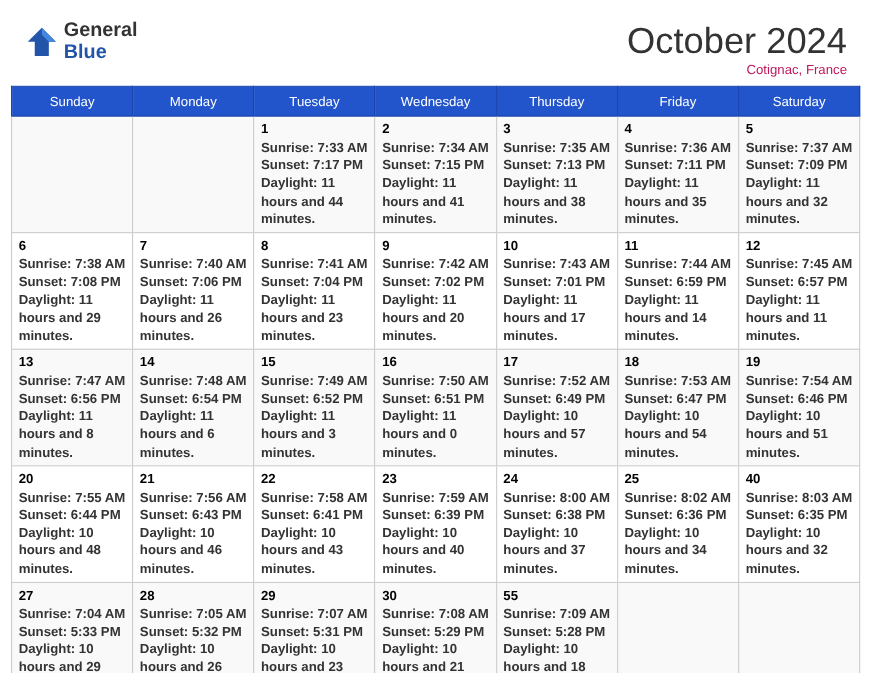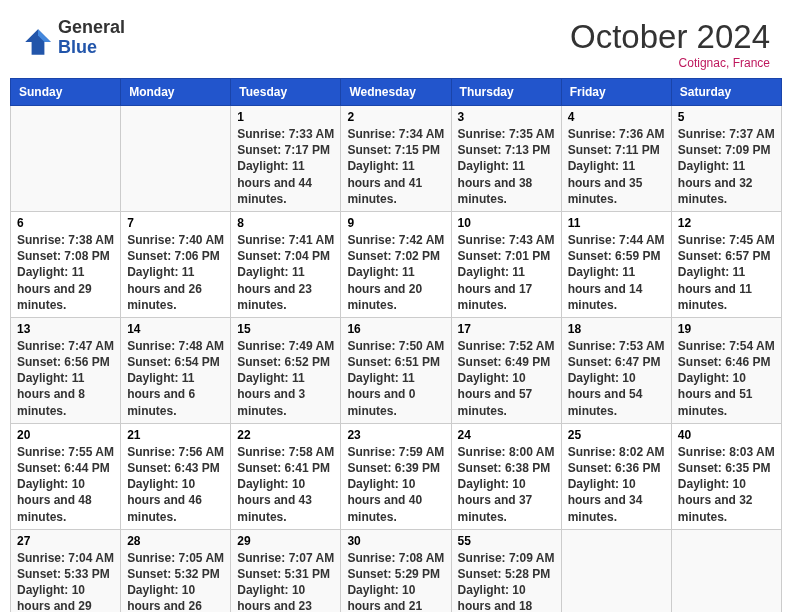--- a/index.html
+++ b/index.html
@@ -11,21 +11,21 @@
       padding: 10px;
     }
     .header {
       display: flex;
       justify-content: space-between;
       align-items: flex-start;
       padding: 8px 12px 4px 12px;
     }
     .logo {
       display: flex;
-      align-items: flex-end;
+      align-items: center;
       gap: 4px;
     }
     .logo-text {
       display: flex;
       flex-direction: column;
       line-height: 1.1;
     }
     .logo-general {
       font-size: 18px;
       font-weight: bold;
@@ -54,24 +54,24 @@
     }
     .calendar {
       width: 100%;
       border-collapse: collapse;
       margin-top: 4px;
       font-size: 11px;
     }
     .calendar thead tr th {
       background-color: #2255cc;
       color: #fff;
-      text-align: left;
+      text-align: center;
       padding: 6px 8px;
       font-size: 12px;
-      font-weight: bold;
+      font-weight: normal;
       border: 1px solid #1a44aa;
     }
     .calendar tbody tr td {
       border: 1px solid #ccc;
       vertical-align: top;
       padding: 4px 6px;
       width: 110px;
       min-height: 70px;
       background: #fff;
     }

